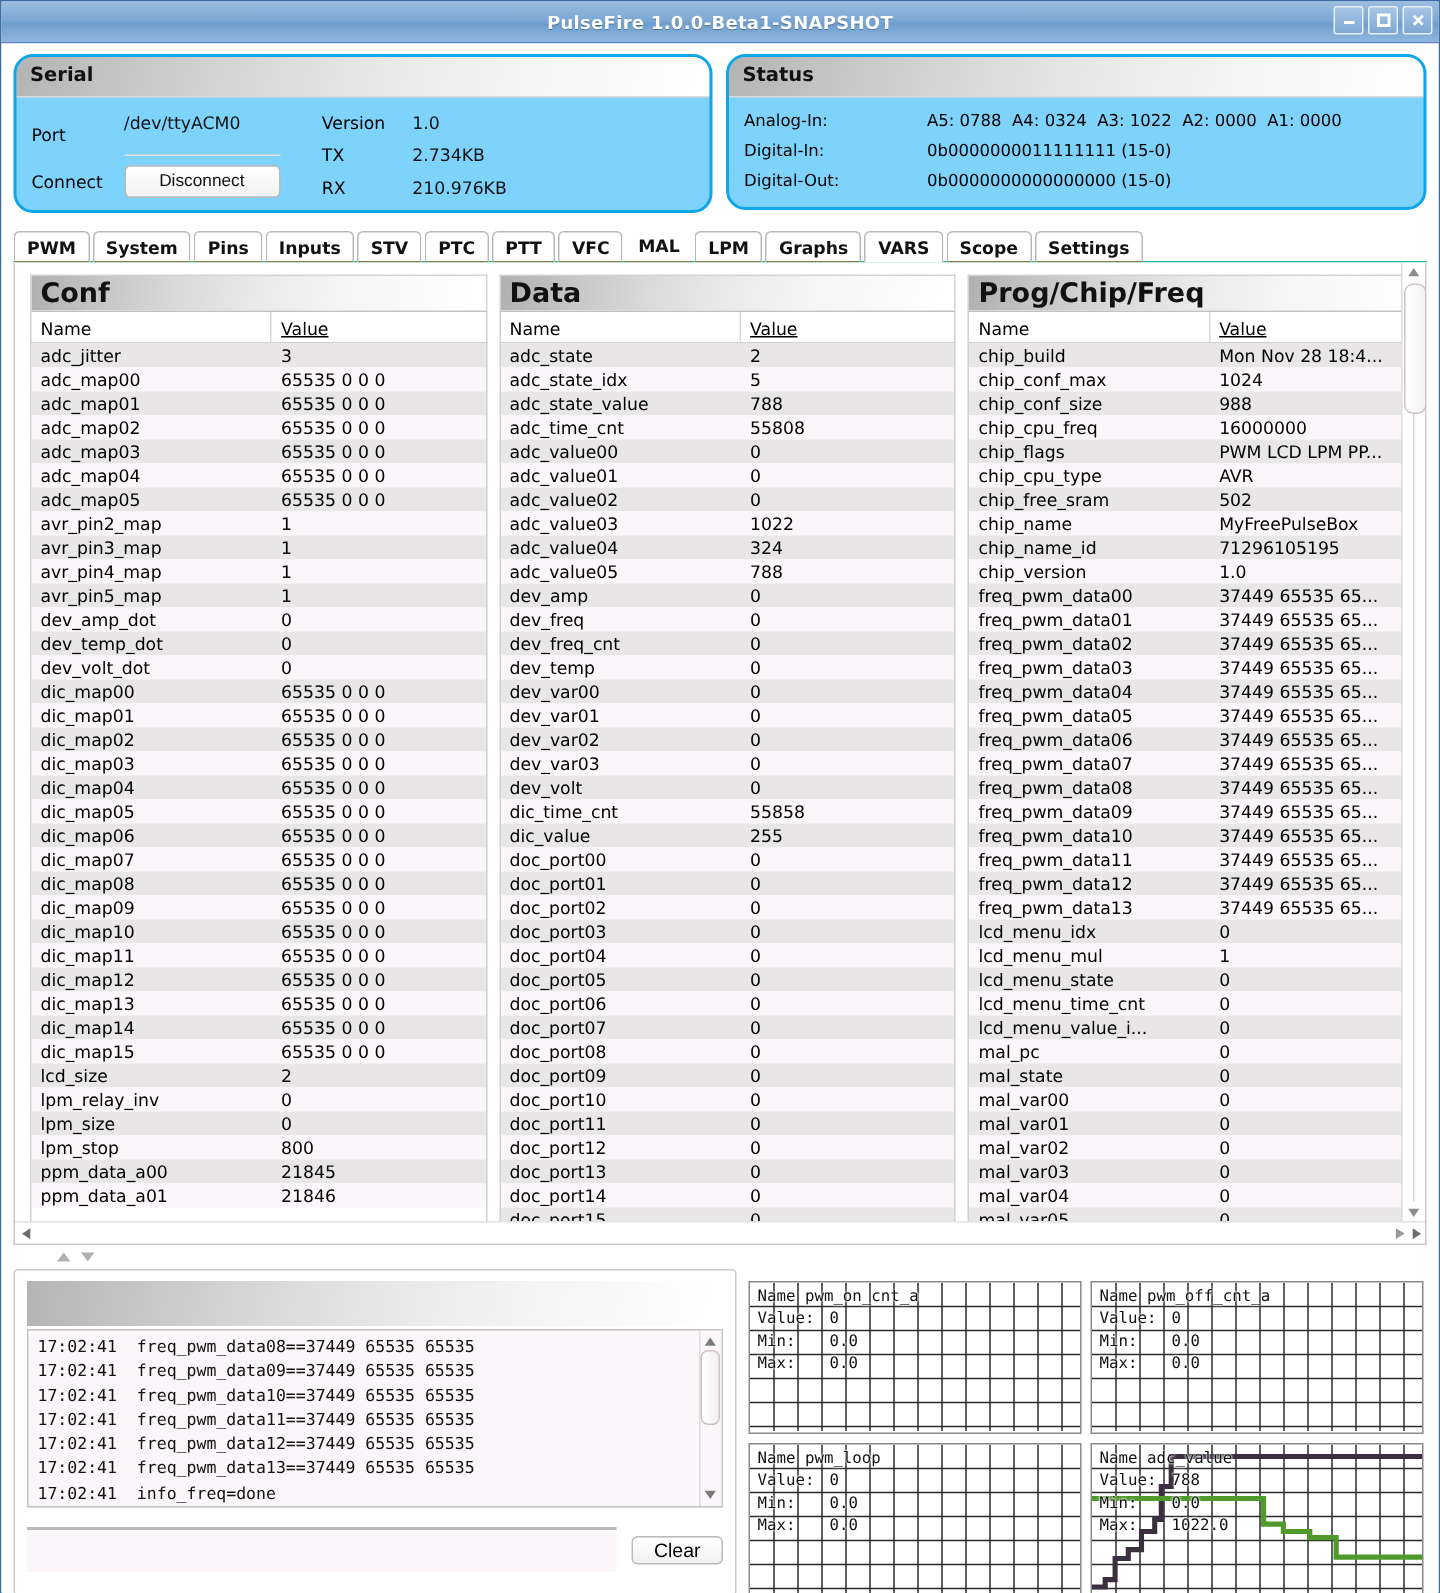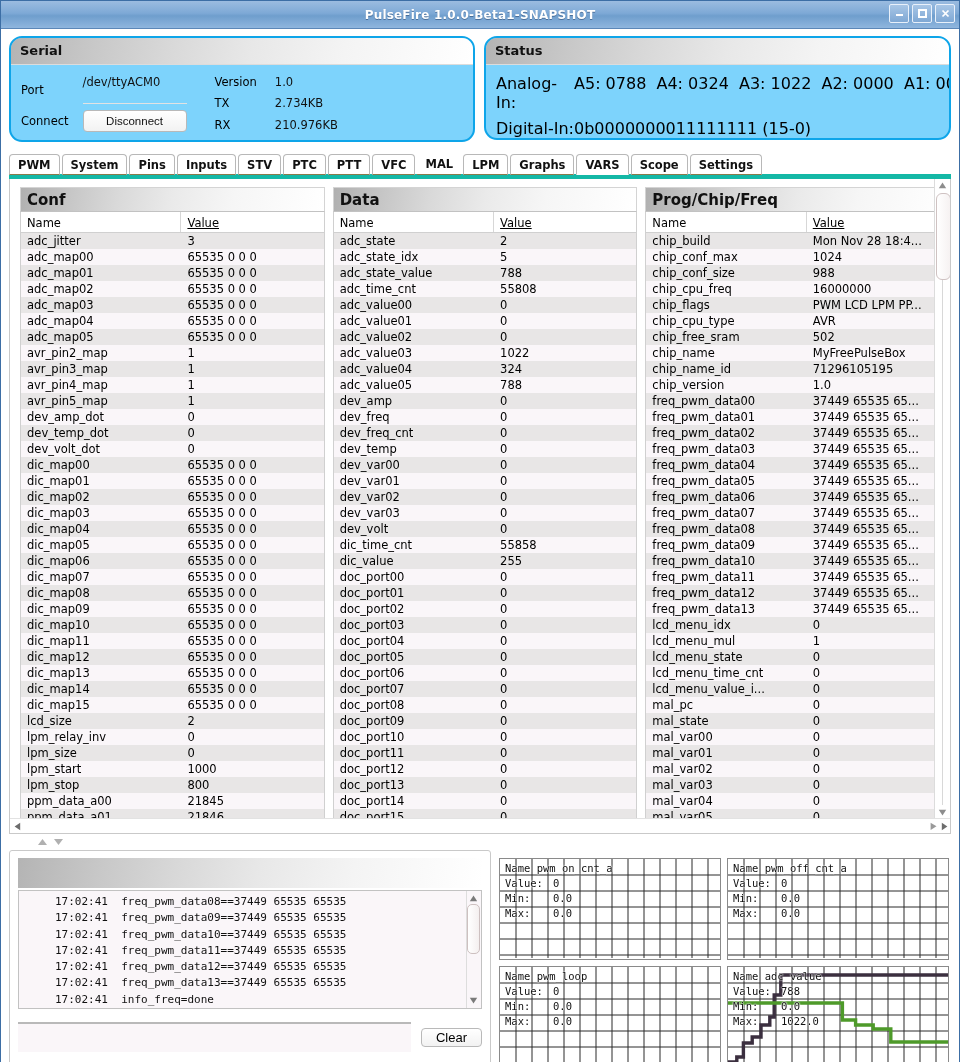--- a/index.html
+++ b/index.html
@@ -65,28 +65,28 @@
   .sgrid2{display:grid;grid-template-columns:auto auto;column-gap:18px;row-gap:7px;align-items:center;margin-left:28px;}
   .sval{color:#111;}
   .underlined{border-bottom:1px solid #e2e2e2;padding-bottom:14px;min-width:104px;display:inline-block;}
   .btn{
     background:linear-gradient(to bottom,#ffffff,#f2f2f2);
     border:1px solid #b9b9b9;border-radius:4px;
     padding:4px 12px;font-size:11.5px;color:#111;
     box-sizing:border-box;cursor:pointer;
   }
   .status-body{padding:9px 0 0 10px;}
-  .strow{display:flex;margin-bottom:7px;font-size:16px;}
+  .strow{display:flex;margin-bottom:7px;font-size:11px;gap:44px;}
   .stlabel{width:78px;flex:0 0 78px;}
   .stval{white-space:pre;}
   
   #tabbar{
     margin:9px 8px 0 8px;flex:0 0 auto;
     display:flex;align-items:flex-end;
-    border-bottom:5px solid #14b8a6;
+    border-bottom:1px solid #14b8a6;
     height:23px;
   }
   .tab{
     height:21px;line-height:21px;
     padding:0 8px;
     font-size:11.5px;font-weight:bold;color:#111;
     background:#ffffff;
     border:1px solid #b8b8b8;
     border-bottom:1px solid #8a7a4a;
     border-radius:4px 4px 0 0;
@@ -117,21 +117,21 @@
   }
   #tablesRow{display:flex;flex:1 1 auto;min-height:0;}
   .tablecol{
     flex:1 1 0;min-width:0;
     display:flex;flex-direction:column;
     padding:8px 0 0 10px;
     box-sizing:border-box;
   }
   .tablecol.c2{padding-left:8px;}
   .tbl-title{
-    font-size:15px;font-weight:bold;color:#111;
+    font-size:18px;font-weight:bold;color:#111;
     height:24px;line-height:24px;padding-left:6px;
     background:linear-gradient(100deg,#b0b0b0 0%,#c6c6c6 16%,#d9d9d9 32%,#eaeaea 50%,#f6f6f6 70%,#ffffff 100%);
     border:1px solid #d4d4d4;border-bottom:none;
     box-sizing:border-box;
   }
   .tbl-head{
     display:flex;height:22px;line-height:22px;
     background:#ffffff;
     border:1px solid #d0d0d0;border-top:1px solid #c2c2c2;
     box-sizing:border-box;font-size:11.5px;
@@ -184,21 +184,21 @@
     display:flex;flex-direction:column;box-sizing:border-box;overflow:hidden;
   }
   #console-header{
     height:30px;flex:0 0 30px;
     background:linear-gradient(100deg,#b4b4b4 0%,#c8c8c8 18%,#d8d8d8 34%,#e8e8e8 52%,#f4f4f4 72%,#ffffff 100%);
     margin:7px 8px 0 8px;
   }
   #console-box{
     margin:2px 8px 0 8px;flex:1 1 auto;
     border:1px solid #c2c2c2;background:#faf6f9;
-    position:relative;overflow:hidden;box-sizing:border-box;padding-left:30px;
+    position:relative;overflow:hidden;box-sizing:border-box;
   }
   #console-lines{
     padding:3px 0 0 6px;
     font-family:"DejaVu Sans Mono","Liberation Mono",monospace;
     font-size:11px;line-height:16.3px;color:#111;white-space:pre;
   }
   #console-vsb{
     position:absolute;right:0;top:0;bottom:0;width:14px;
     background:#faf6f9;border-left:1px solid #ddd;
   }
@@ -467,24 +467,20 @@
                 </div>
                 <div class="trow">
                   <div class="td name">lpm_relay_inv</div>
                   <div class="td val">0</div>
                 </div>
                 <div class="trow">
                   <div class="td name">lpm_size</div>
                   <div class="td val">0</div>
                 </div>
                 <div class="trow">
-                  <div class="td name">lpm_start</div>
-                  <div class="td val">1000</div>
-                </div>
-                <div class="trow">
                   <div class="td name">lpm_stop</div>
                   <div class="td val">800</div>
                 </div>
                 <div class="trow">
                   <div class="td name">ppm_data_a00</div>
                   <div class="td val">21845</div>
                 </div>
                 <div class="trow">
                   <div class="td name">ppm_data_a01</div>
                   <div class="td val">21846</div>

